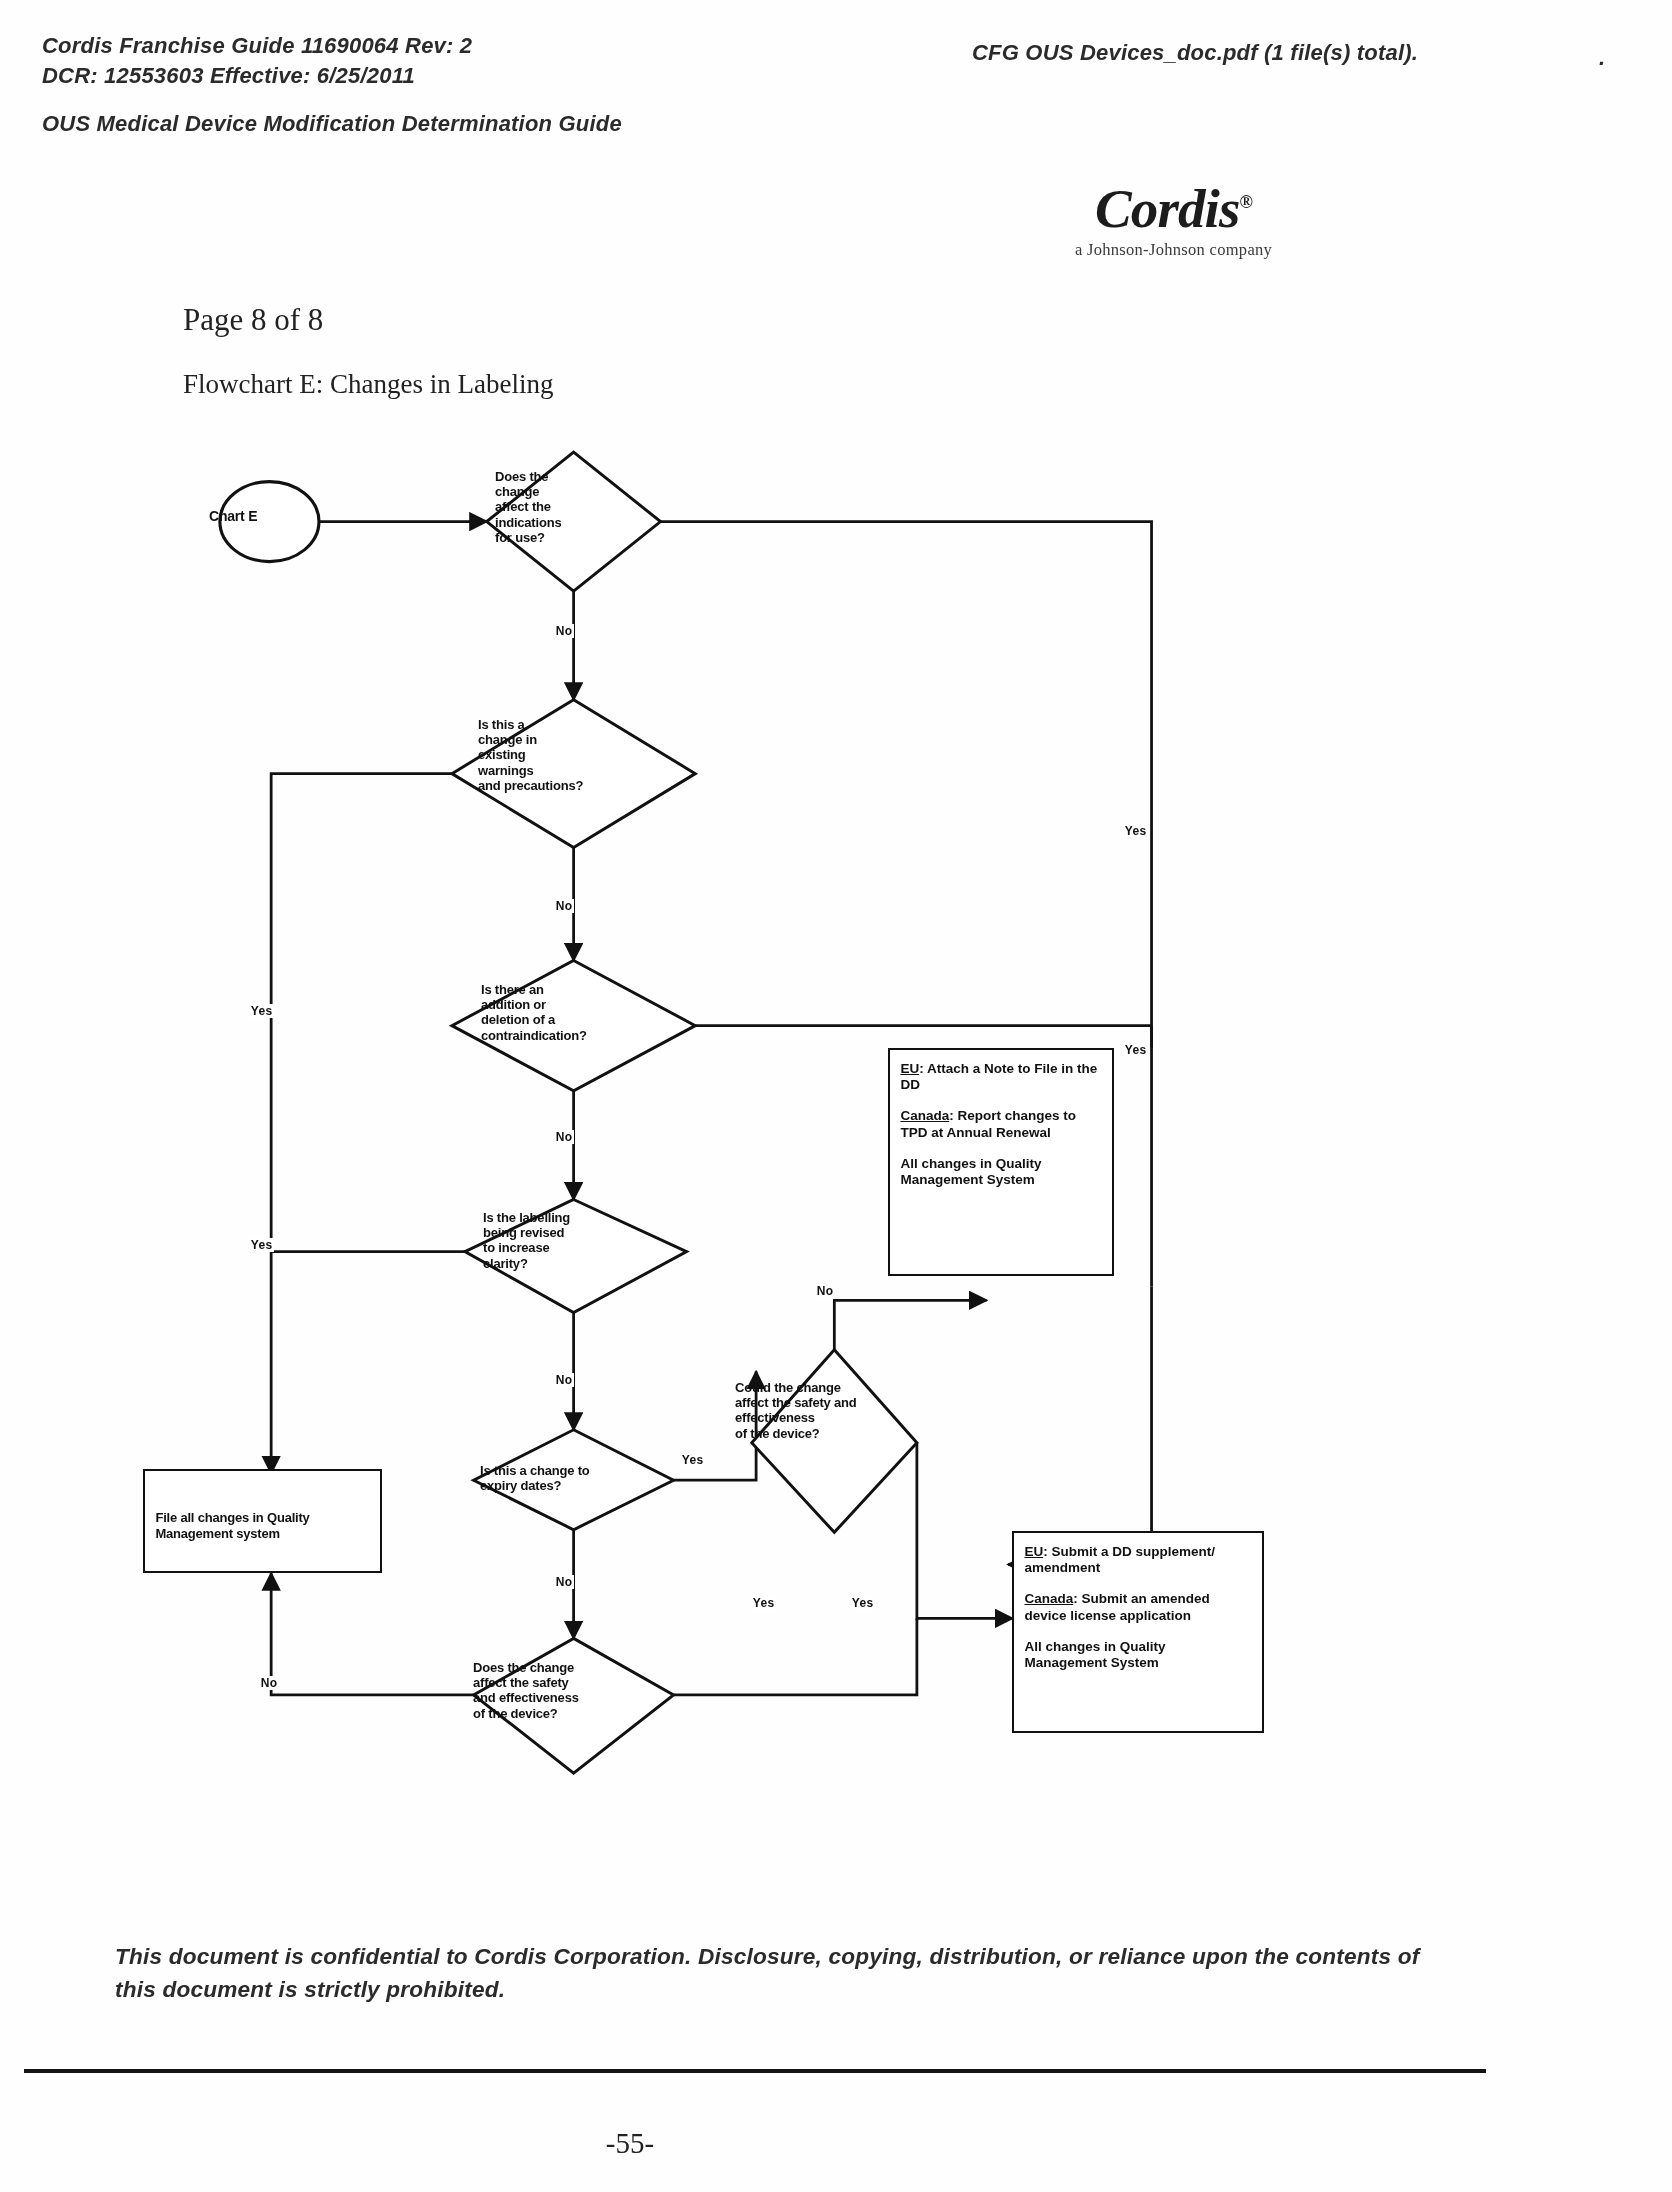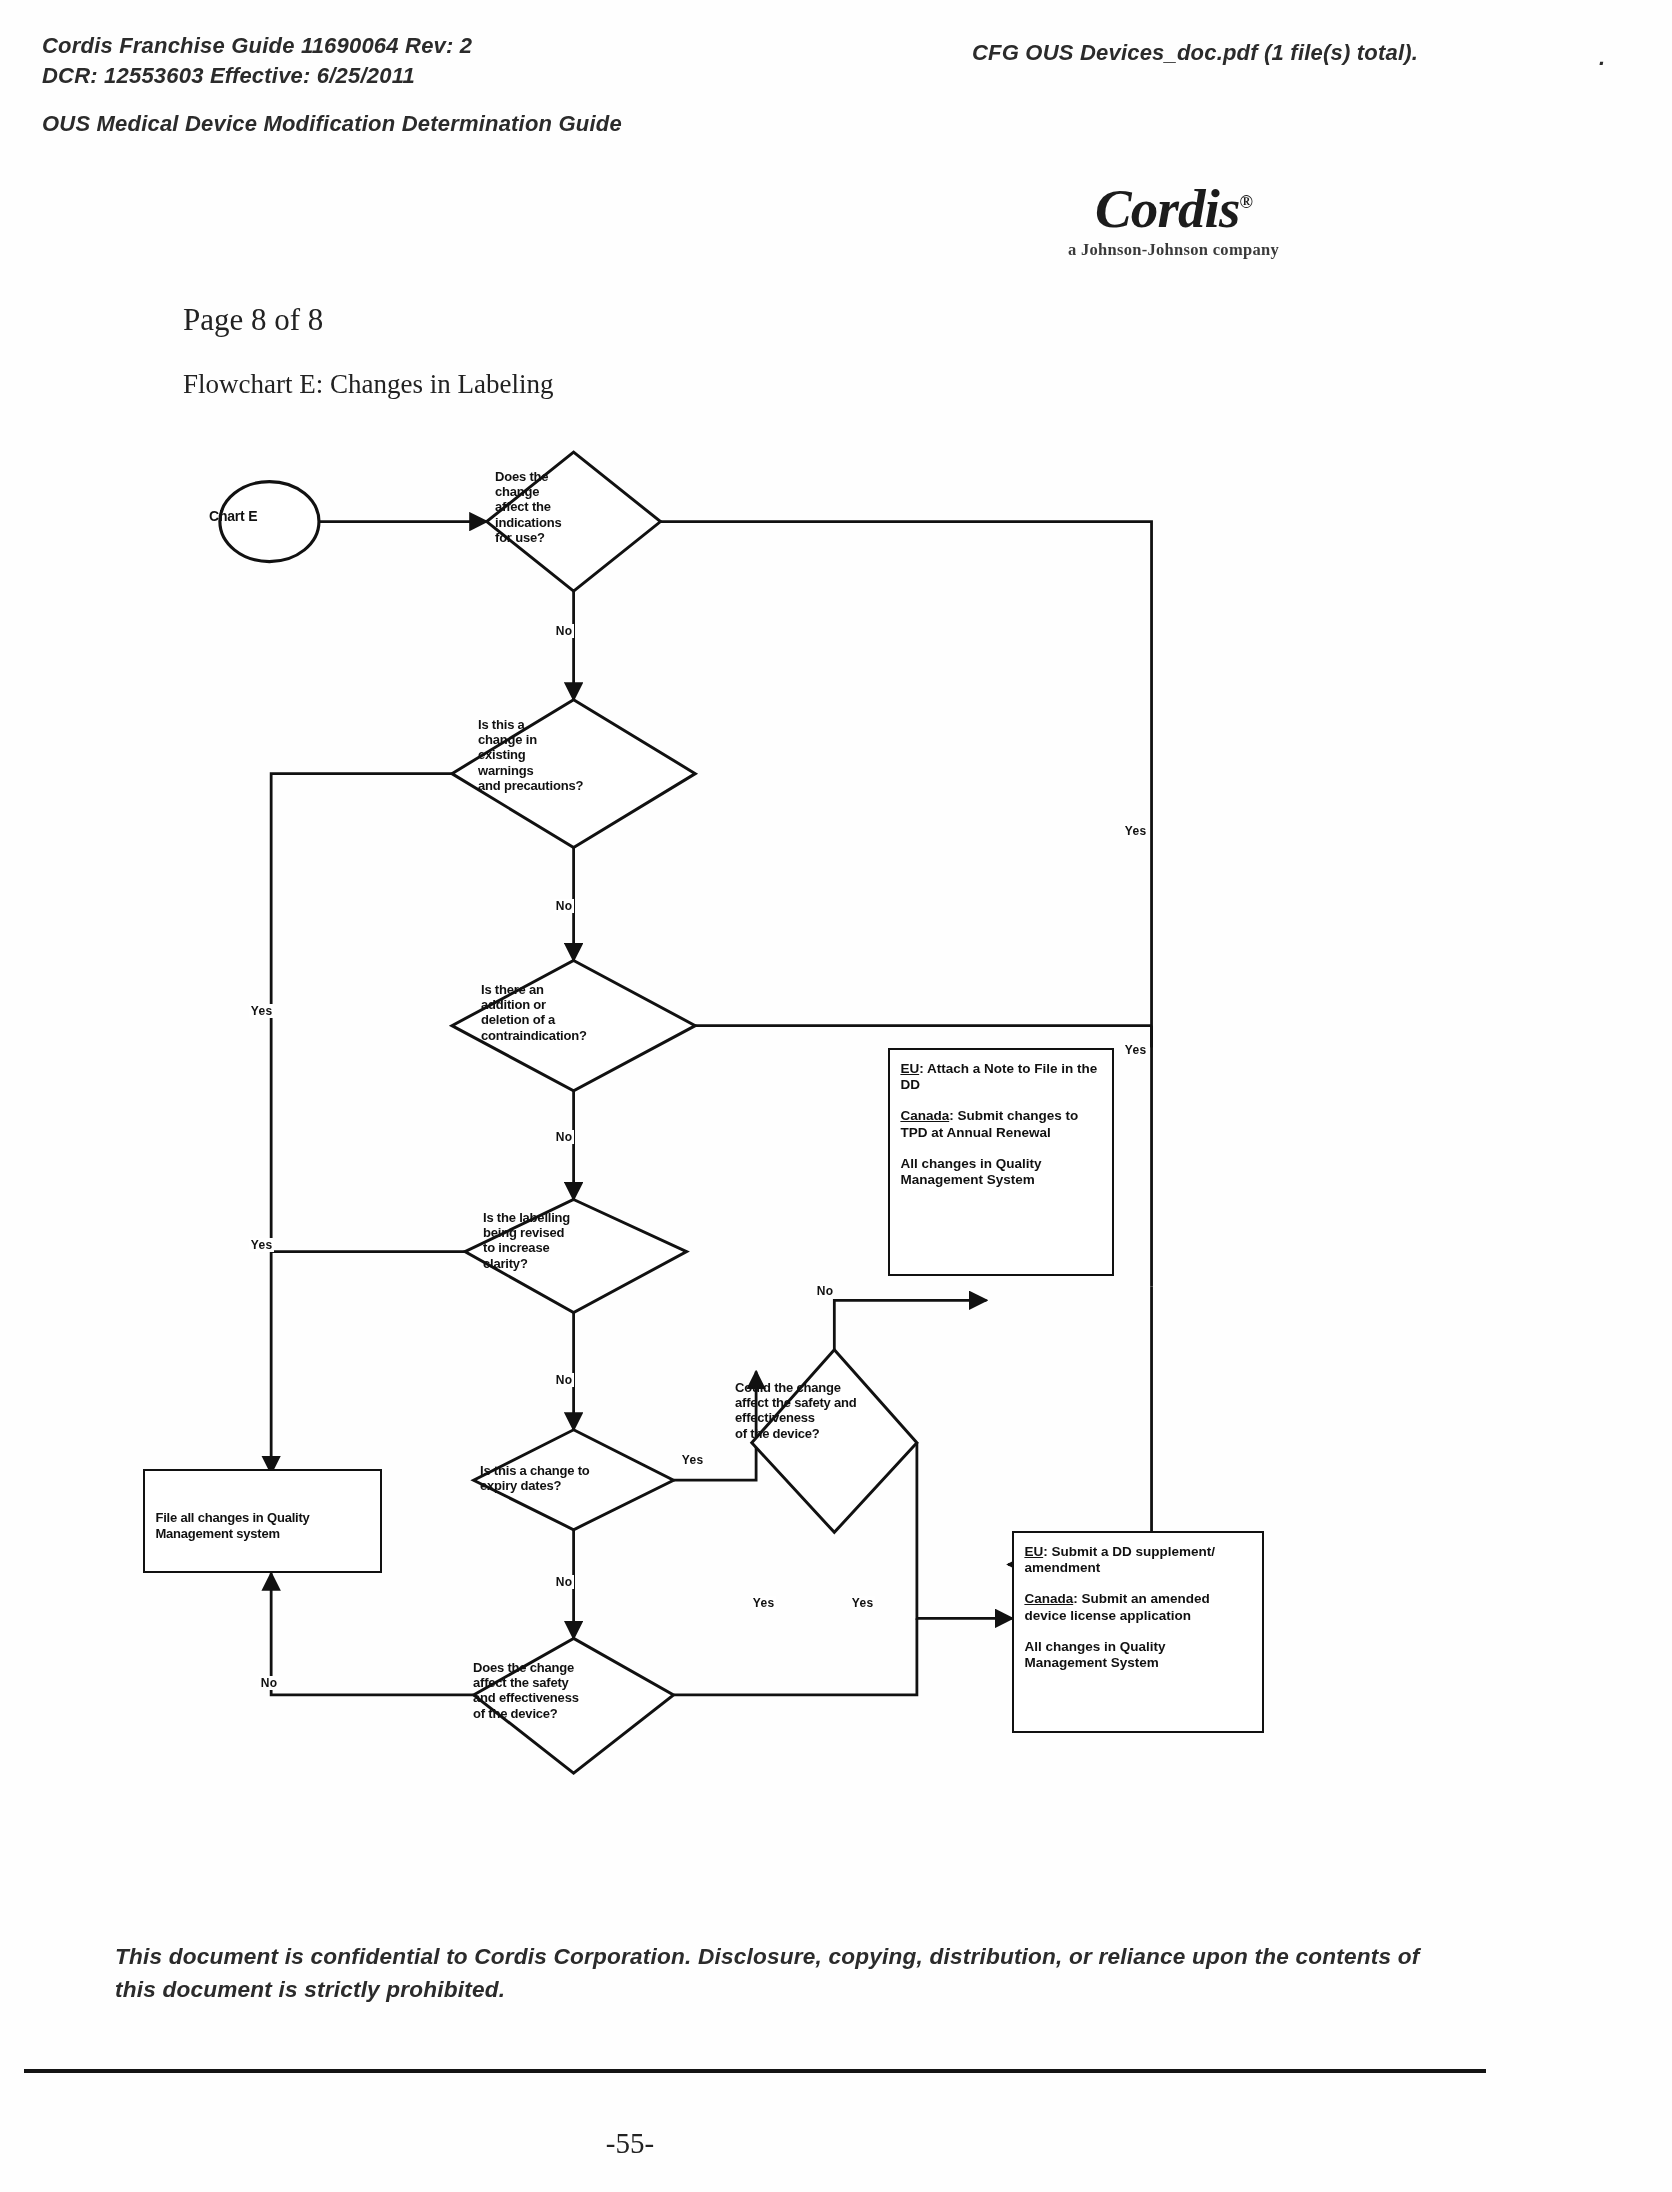--- a/index.html
+++ b/index.html
@@ -74,21 +74,20 @@
   .logo-reg {
     font-size: 18px;
     vertical-align: super;
   }
   .logo-tag {
     font-family: "Liberation Serif", serif;
     font-size: 16.5px;
     color: #3a3a3a;
     margin-top: 3.5px;
     letter-spacing: 0.3px;
-    font-weight: bold;
   }
 
   
   .page-of {
     position: absolute;
     left: 183px;
     top: 302px;
     font-size: 31px;
     font-family: "Liberation Serif", serif;
     color: #222;
@@ -297,21 +296,21 @@
 of the device?</div>
 
   <div class="proc-box" style="left:143px; top:1469px; width:239px; height:104px;">
     <div class="node-text diamond-text" style="position:static; width:100%; margin-top:28px;">File all changes in Quality
 Management system</div>
   </div>
 
   <div class="proc-box" style="left:888px; top:1048px; width:226px; height:228px;">
     <div class="box-text">
       <p><span class="region">EU</span><span>: Attach a Note to File in the DD</span></p>
-      <p><span class="region">Canada</span><span>: Submit changes to TPD at Annual Renewal</span></p>
+      <p><span class="region">Canada</span><span>: Report changes to TPD at Annual Renewal</span></p>
       <p><span>All changes in Quality Management System</span></p>
     </div>
   </div>
 
   <div class="proc-box" style="left:1012px; top:1531px; width:252px; height:202px;">
     <div class="box-text">
       <p><span class="region">EU</span><span>: Submit a DD supplement/ amendment</span></p>
       <p><span class="region">Canada</span><span>: Submit an amended device license application</span></p>
       <p><span>All changes in Quality Management System</span></p>
     </div>

